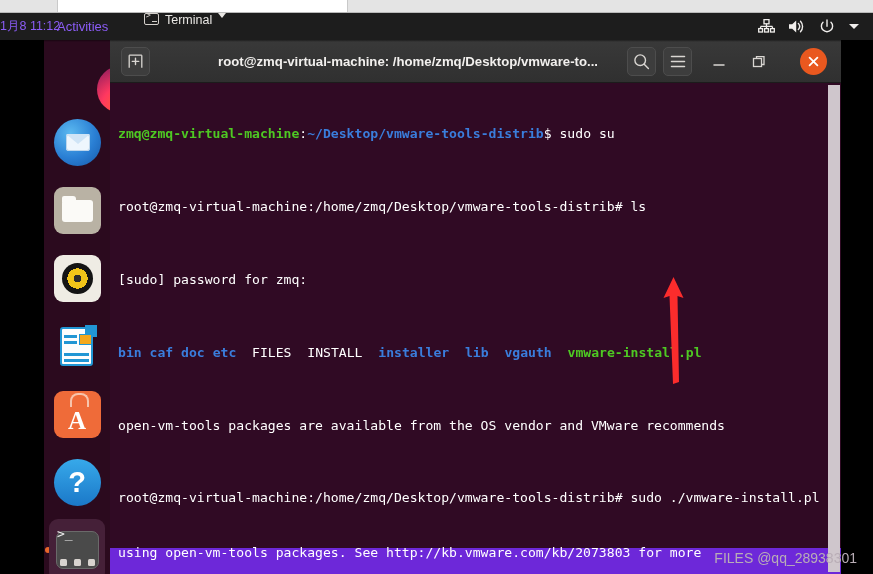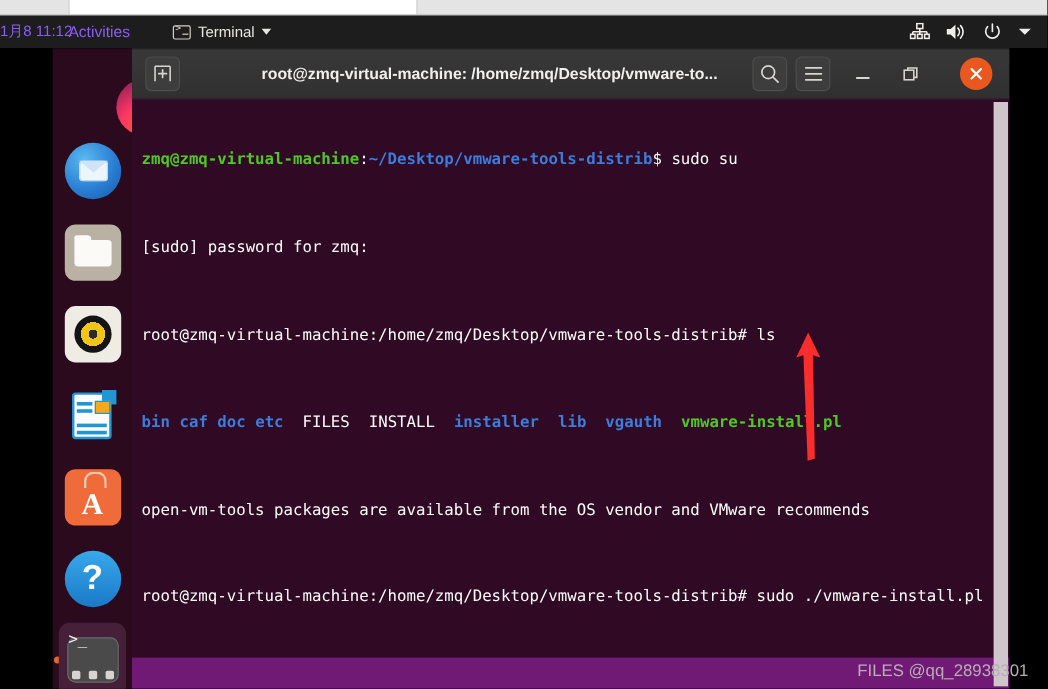--- a/index.html
+++ b/index.html
@@ -10,21 +10,21 @@
 
   
   .top-strip { position:absolute; left:0; top:0; width:873px; height:13px; background:#e4e4e4; }
   .top-strip-white { position:absolute; left:57px; top:0; width:291px; height:12px; background:#fff; border-left:1px solid #c9c9c9; border-right:1px solid #c9c9c9; }
   .top-strip-line { position:absolute; left:0; top:12px; width:873px; height:1px; background:#b9b9b9; }
 
   
   .topbar { position:absolute; left:0; top:13px; width:873px; height:27px; background:#1d1d1d; }
   .tb-activities { position:absolute; left:50px; top:0; height:17px; line-height:27px;
       color:#8b5cf6; font-size:13px; padding:0 7px; }
-  .tb-appmenu { position:absolute; left:144px; top:0; height:27px; display:flex; align-items:center; gap:6px; }
+  .tb-appmenu { position:absolute; left:144px; top:0; height:27px; display:flex; gap:6px; }
   .tb-app-icon { width:15px; height:12px; border:1.4px solid #d4d0cb; border-radius:2px; position:relative; }
   .tb-app-icon::before { content:">"; position:absolute; left:1px; top:-3px; font-size:8px; color:#d4d0cb; font-family:"DejaVu Sans Mono", monospace; }
   .tb-app-icon::after { content:""; position:absolute; left:6.5px; top:6.5px; width:5px; height:1.3px; background:#d4d0cb; }
   .tb-appname { color:#e8e6e3; font-size:12.5px; }
   .tb-caret { width:0; height:0; border-left:4.5px solid transparent; border-right:4.5px solid transparent; border-top:5px solid #e8e6e3; }
   .tb-clock { position:absolute; left:0; top:0; width:788px; height:27px; line-height:27px; color:#8b5cf6; font-size:12.5px; }
   .tb-right { position:absolute; right:13px; top:0; height:27px; display:flex; align-items:center; gap:13px; }
   .tb-right svg { display:block; }
   .topbar-shadow { position:absolute; left:0; top:40px; width:873px; height:2px;
       background:linear-gradient(to bottom, rgba(0,0,0,.45), rgba(0,0,0,0)); z-index:9; }
@@ -79,21 +79,21 @@
   .dock-item-wrap-active { width:66px; height:68px; display:flex; align-items:center; justify-content:center; position:relative; }
   .ic-terminal { background:#4a4a4a; border-radius:7px; width:43px; height:38px; border:1px solid #6a6a6a; }
   .ic-terminal .pr { position:absolute; left:8px; top:8px; color:#eee; font-size:13px;
       font-family:"DejaVu Sans Mono", monospace; line-height:1; }
   .run-dot { position:absolute; left:1px; top:50%; transform:translateY(-50%); width:6px; height:6px;
       border-radius:50%; background:#e8662a; }
   .show-apps { position:absolute; left:0; bottom:8px; width:66px; display:flex; gap:7px; justify-content:center; }
   .show-apps i { width:7px; height:7px; background:#d8d3cf; border-radius:1.5px; display:block; }
 
   
-  .term-win { position:absolute; left:110px; top:40px; width:731px; height:534px; background:#701a75; }
+  .term-win { position:absolute; left:110px; top:40px; width:731px; height:534px; background:#6d28d9; }
   .term-titlebar { position:absolute; left:0; top:0; width:731px; height:43px;
       background:linear-gradient(to bottom, #393939, #303030); border-bottom:1px solid #1c1c1c; }
   .tt-newtab { position:absolute; left:11px; top:7px; width:29px; height:29px; background:#3d3d3d;
       border:1px solid #4d4d4d; border-radius:5px; display:flex; align-items:center; justify-content:center; }
   .tt-title { position:absolute; left:48px; top:0; width:500px; height:43px; line-height:43px;
       color:#f2f0ee; font-size:13.2px; font-weight:700; text-align:center; white-space:nowrap; overflow:hidden; }
   .tt-btn { position:absolute; top:7px; width:29px; height:29px; background:#3d3d3d; border:1px solid #4d4d4d;
       border-radius:5px; display:flex; align-items:center; justify-content:center; }
   .tt-search { right:185px; }
   .tt-menu { right:149px; }
@@ -275,29 +275,30 @@
       <div class="tt-close">
         <svg width="13" height="13" viewBox="0 0 13 13">
           <path d="M2.6 2.6 L10.4 10.4 M10.4 2.6 L2.6 10.4" stroke="#ffffff" stroke-width="1.8" stroke-linecap="round"></path>
         </svg>
       </div>
     </div>
 
     <div class="term-body">
       <span class="ln"><span class="c-green">zmq@zmq-virtual-machine</span><span class="c-white">:</span><span class="c-blue">~/Desktop/vmware-tools-distrib</span><span class="c-white">$ </span><span class="c-white">sudo su</span></span>
 
+      <span class="ln"><span class="c-white">root@zmq-virtual-machine:/home/zmq/Desktop/vmware-tools-distrib# </span><span class="c-white">ls</span></span>
+
       <span class="ln c-white">[sudo] password for zmq:</span>
 
-      <span class="ln"><span class="c-white">root@zmq-virtual-machine:/home/zmq/Desktop/vmware-tools-distrib# </span><span class="c-white">ls</span></span>
-
       <span class="ln"><span class="c-dirblue">bin</span><span class="c-white"> </span><span class="c-dirblue">caf</span><span class="c-white"> </span><span class="c-dirblue">doc</span><span class="c-white"> </span><span class="c-dirblue">etc</span><span class="c-white">  </span><span class="c-white">FILES</span><span class="c-white">  </span><span class="c-white">INSTALL</span><span class="c-white">  </span><span class="c-dirblue">installer</span><span class="c-white">  </span><span class="c-dirblue">lib</span><span class="c-white">  </span><span class="c-dirblue">vgauth</span><span class="c-white">  </span><span class="c-exec">vmware-install.pl</span></span>
 
       <span class="ln c-white">open-vm-tools packages are available from the OS vendor and VMware recommends</span>
 
       <span class="ln"><span class="c-white">root@zmq-virtual-machine:/home/zmq/Desktop/vmware-tools-distrib# </span><span class="c-white">sudo ./vmware-install.pl</span></span>
+      <span class="ln c-white">using open-vm-tools packages. See http://kb.vmware.com/kb/2073803 for more</span>
       
       
     </div>
 
     <div class="term-scrollbar">
       <div class="thumb"></div>
     </div>
   </div>
 
   <div class="arrow">

